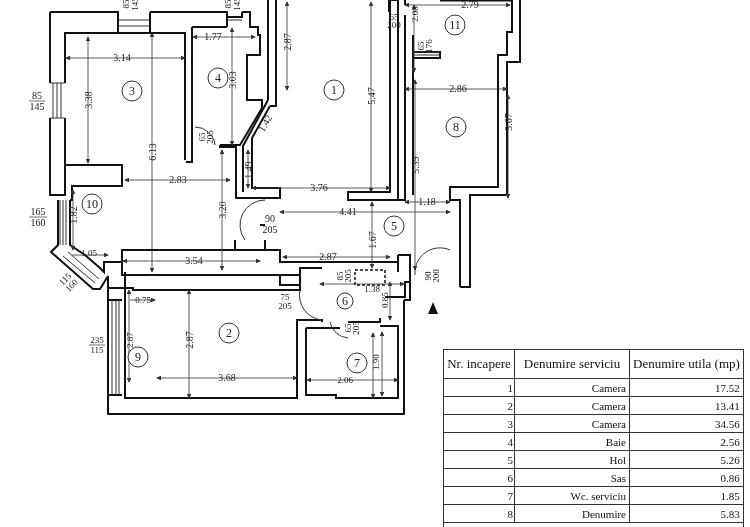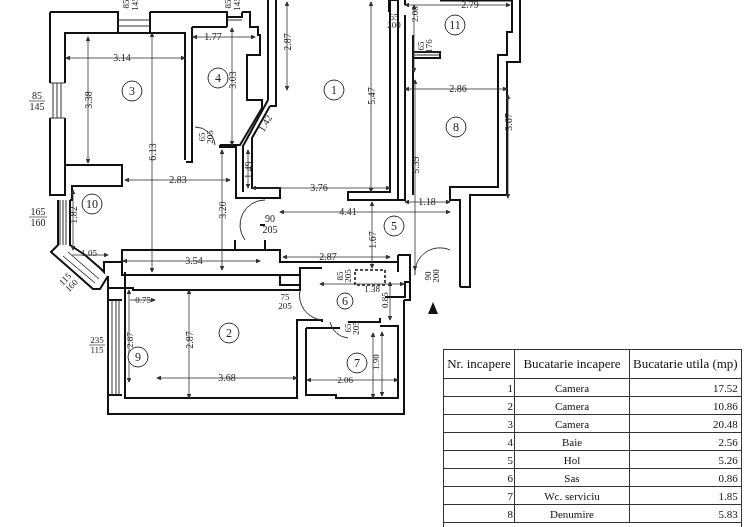--- a/index.html
+++ b/index.html
@@ -6,21 +6,21 @@
   body{width:750px;height:527px;overflow:hidden;position:relative;font-family:"Liberation Serif",serif;}
   #plan{position:absolute;left:0;top:0;width:750px;height:527px;}
   #plan text{font-family:"Liberation Serif",serif;fill:#222;}
   .dim{font-size:10px;}
   .small{font-size:9px;}
   .roomnum{font-size:12px;}
   table#rooms{position:absolute;left:443px;top:349px;border-collapse:collapse;font-family:"Liberation Serif",serif;font-size:11px;color:#111;background:#fff;}
   #rooms th,#rooms td{border:1.5px solid #333;padding:1px 3px;height:15px;}
   #rooms th{font-weight:normal;height:26px;font-size:13px;white-space:nowrap;}
   #rooms td.nr{text-align:right;width:66px;padding-right:1px;}
-  #rooms td.name{text-align:center;width:108px;}
+  #rooms td.name{text-align:right;width:108px;}
   #rooms td.area{text-align:right;width:100px;}
   #rooms td.total{text-align:center;font-weight:bold;}
 </style>
 </head>
 <body>
 
 <svg id="plan" viewBox="0 0 750 527" xmlns="http://www.w3.org/2000/svg">
   <defs>
     <marker id="arr" markerWidth="6" markerHeight="6" refX="5" refY="3" orient="auto-start-reverse">
       <path d="M0,0 L6,3 L0,6 Z" fill="#333"></path>
@@ -288,39 +288,39 @@
     </g>
   </g>
 
   <path d="M433,302 L428,314 L438,314 Z" fill="#111"></path>
 </svg>
 
 <table id="rooms">
   <thead>
     <tr>
       <th>Nr. incapere</th>
-      <th>Bucatarie incapere</th>
-      <th>Bucatarie utila (mp)</th>
+      <th>Denumire serviciu</th>
+      <th>Denumire utila (mp)</th>
     </tr>
   </thead>
   <tbody>
     <tr>
         <td class="nr">1</td>
         <td class="name">Camera</td>
         <td class="area">17.52</td>
       </tr>
     <tr>
         <td class="nr">2</td>
         <td class="name">Camera</td>
-        <td class="area">10.86</td>
+        <td class="area">13.41</td>
       </tr>
     <tr>
         <td class="nr">3</td>
         <td class="name">Camera</td>
-        <td class="area">20.48</td>
+        <td class="area">34.56</td>
       </tr>
     <tr>
         <td class="nr">4</td>
         <td class="name">Baie</td>
         <td class="area">2.56</td>
       </tr>
     <tr>
         <td class="nr">5</td>
         <td class="name">Hol</td>
         <td class="area">5.26</td>

